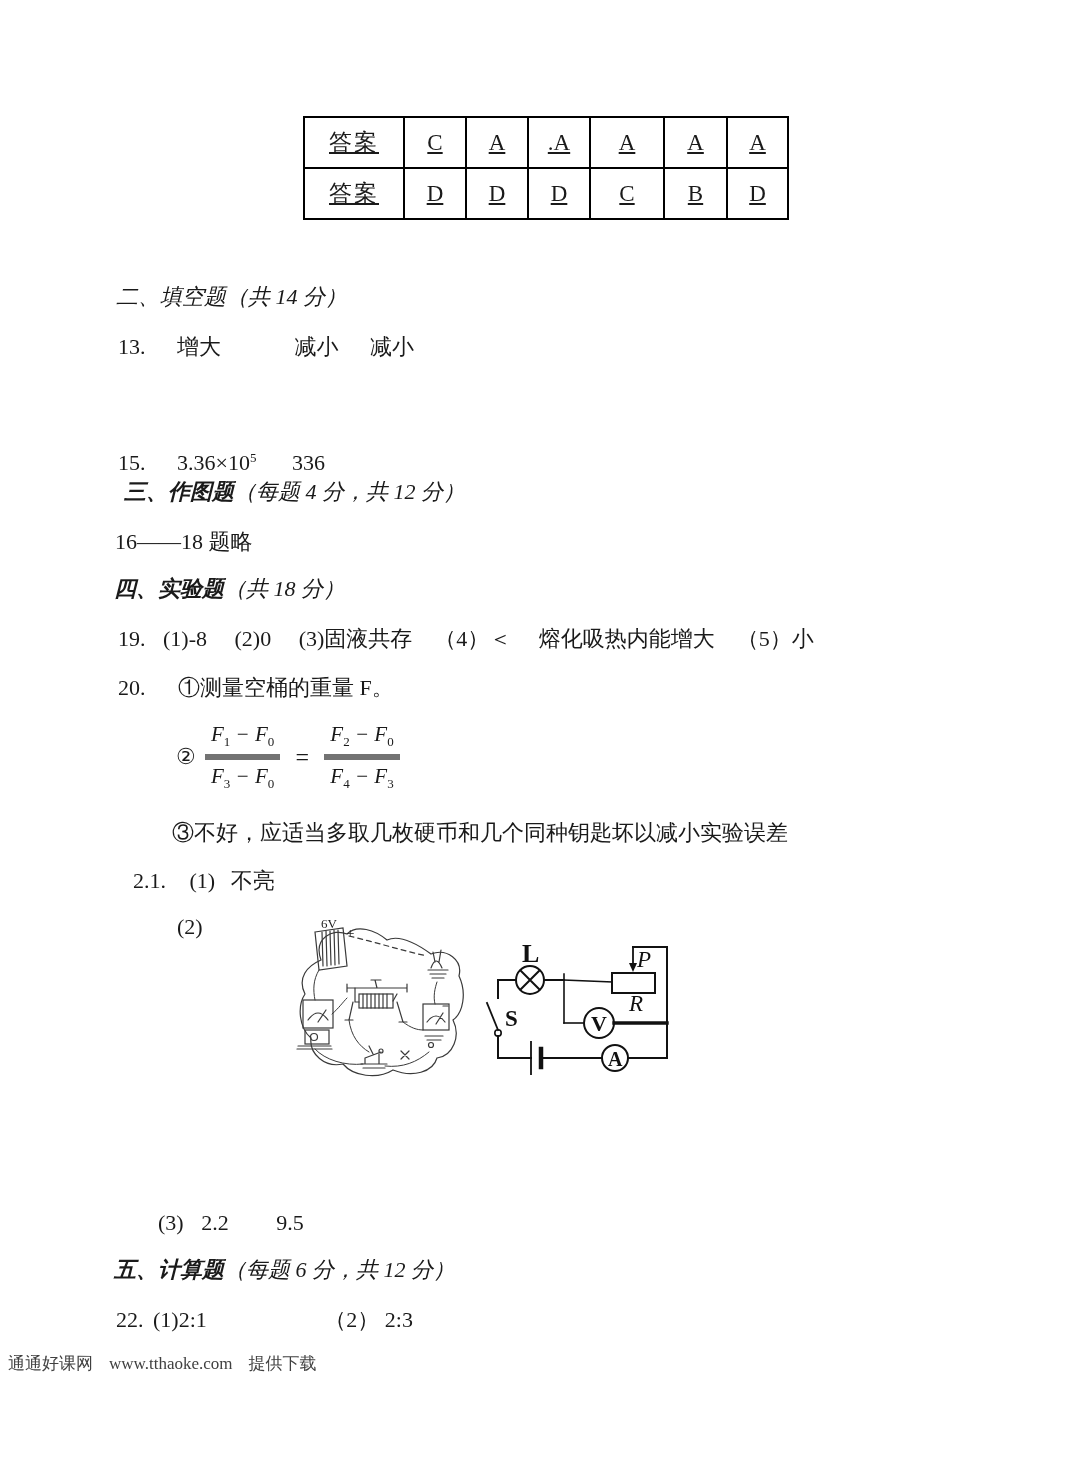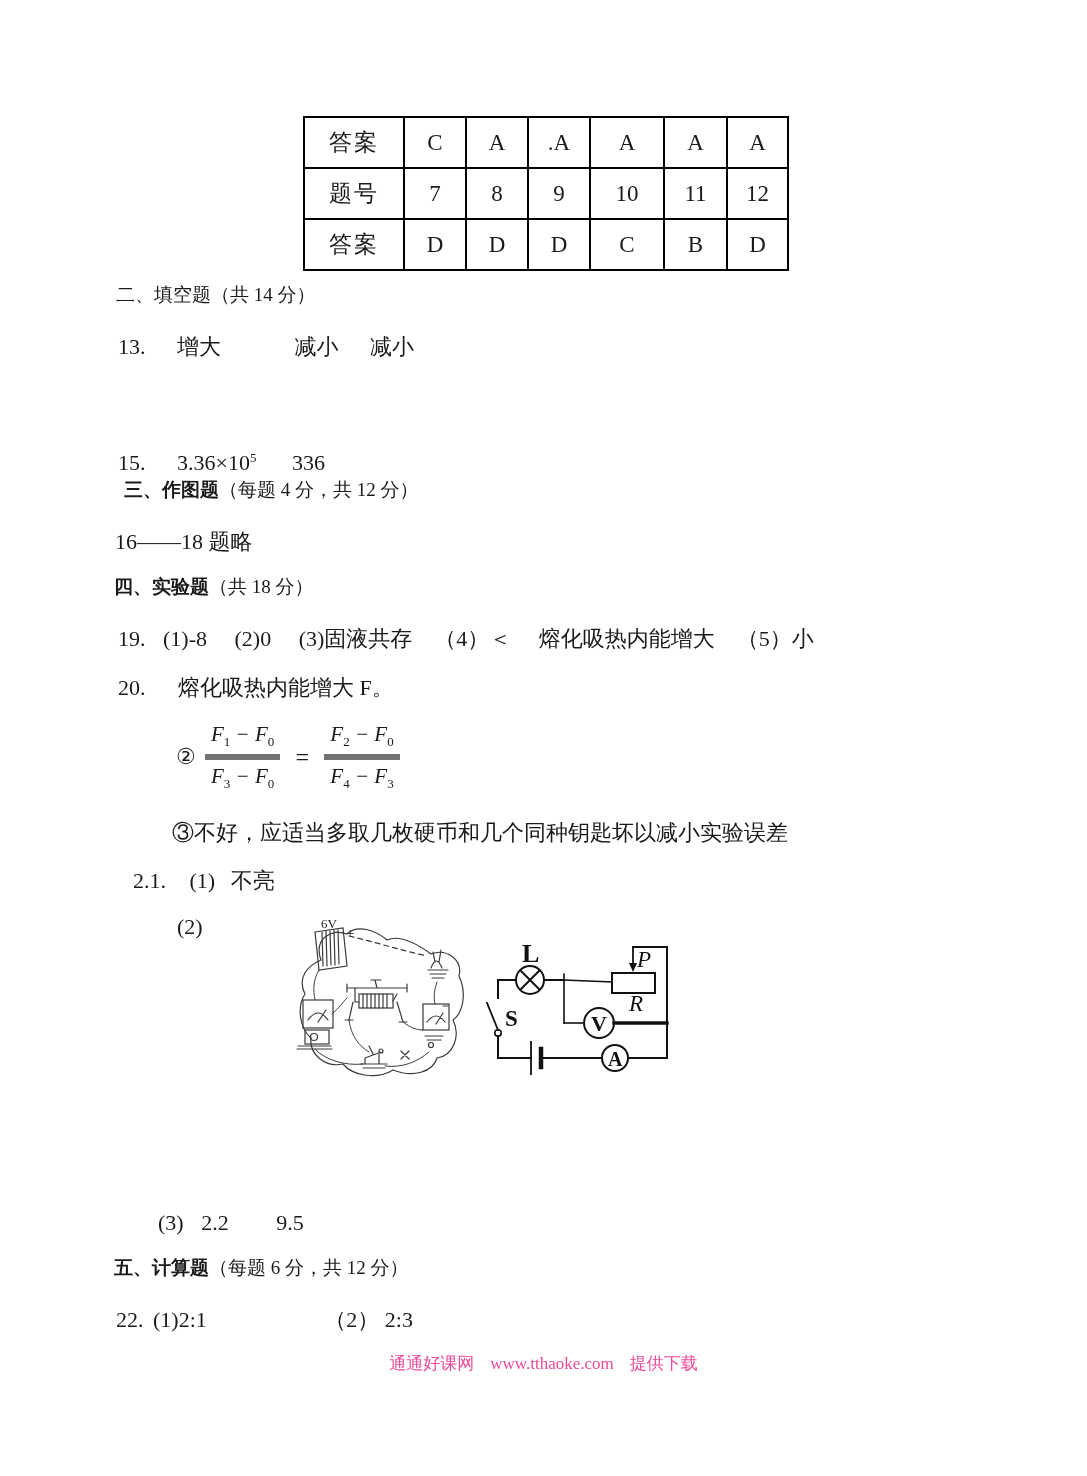--- a/index.html
+++ b/index.html
@@ -5,37 +5,37 @@
   html,body{margin:0;padding:0;background:#fff;}
   .page{
     position:relative;width:1087px;height:1476px;background:#ffffff;
     font-family:"Liberation Serif","DejaVu Serif",serif;color:#1a1a1a;overflow:hidden;
   }
   .abs{position:absolute;}
   
   table.ans{border-collapse:collapse;table-layout:fixed;}
   table.ans td{
     border:2px solid #000;text-align:center;vertical-align:middle;
-    height:49px;font-size:23px;padding:0;
+    height:49px;font-size:23px;padding:0;text-decoration:underline;
   }
   td.rowlab{font-size:22px;letter-spacing:2px;}
   
   .line{font-size:22px;white-space:nowrap;}
-  .head{font-size:19px;white-space:nowrap;}
+  .head{font-size:22px;white-space:nowrap;font-style:italic;}
   .head .strong{font-weight:bold;}
   sup{font-size:13px;}
   
   .formula{font-size:21px;white-space:nowrap;}
   .fmark{font-size:22px;vertical-align:middle;}
   .frac{display:inline-block;vertical-align:middle;text-align:center;font-style:italic;margin:0 4px;}
   .frac .fnum{display:block;border-bottom:6px solid #737373;padding:0 6px 4px 6px;}
   .frac .fden{display:block;padding:4px 6px 0 6px;}
   .frac sub{font-size:13px;font-style:normal;}
   .feq{font-size:24px;vertical-align:middle;margin:0 6px;}
-  .footer{font-size:17px;color:#ec4899;text-align:center;left:0;right:0;}
+  .footer{font-size:17px;color:#404040;left:0;right:0;}
   .footer span{margin:0 8px;}
   svg text{font-family:"Liberation Serif","DejaVu Serif",serif;}
 </style>
 </head>
 <body>
 
 <div class="page">
 
   <table class="ans abs" style="left:303px;top:116px;width:484px;">
     <colgroup>
@@ -51,29 +51,20 @@
       <tr>
         <td class="rowlab">答案</td>
         <td>C</td>
         <td>A</td>
         <td>.A</td>
         <td>A</td>
         <td>A</td>
         <td>A</td>
       </tr>
       <tr>
-        <td class="rowlab">题号</td>
-        <td>7</td>
-        <td>8</td>
-        <td>9</td>
-        <td>10</td>
-        <td>11</td>
-        <td>12</td>
-      </tr>
-      <tr>
         <td class="rowlab">答案</td>
         <td>D</td>
         <td>D</td>
         <td>D</td>
         <td>C</td>
         <td>B</td>
         <td>D</td>
       </tr>
     </tbody>
   </table>
@@ -103,21 +94,21 @@
     <span class="strong">四、实验题</span><span>（共 18 分）</span>
   </div>
 
   <div class="line abs" style="left:118px;top:624px;">
     <span>19.</span>
     <span style="margin-left:12px;">(1)-8　 (2)0　 (3)固液共存　（4）＜　 熔化吸热内能增大　（5）小</span>
   </div>
 
   <div class="line abs" style="left:118px;top:673px;">
     <span>20.</span>
-    <span style="margin-left:27px;">熔化吸热内能增大 F。</span>
+    <span style="margin-left:27px;">①测量空桶的重量 F。</span>
   </div>
 
   <div class="formula abs" style="left:176px;top:722px;">
     <span class="fmark">②</span>
     <span class="frac">
       <span class="fnum"><span>F</span><sub>1</sub> <span>−</span> <span>F</span><sub>0</sub></span>
       <span class="fden"><span>F</span><sub>3</sub> <span>−</span> <span>F</span><sub>0</sub></span>
     </span>
     <span class="feq">=</span>
     <span class="frac">

